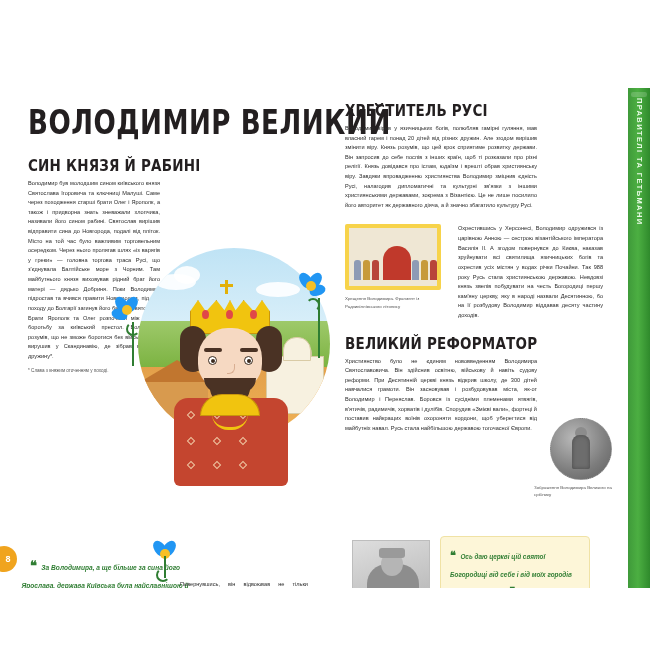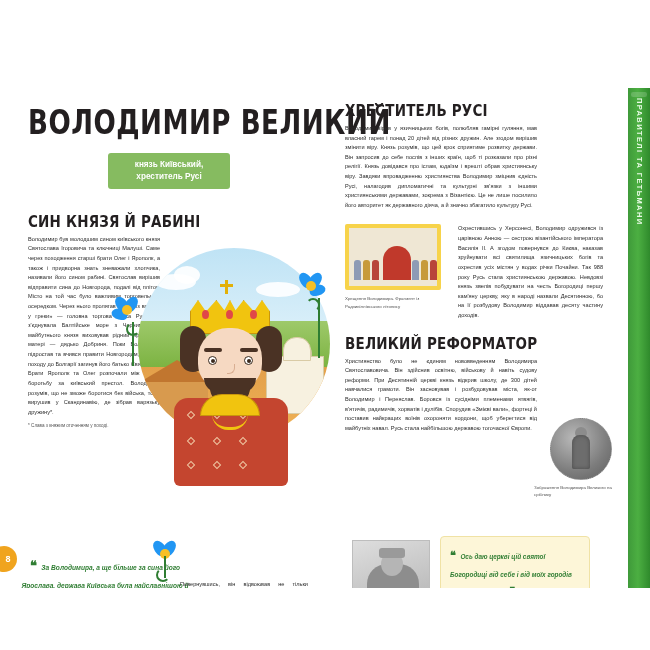--- a/index.html
+++ b/index.html
@@ -252,24 +252,20 @@
 <body>
 
 <div id="page">
 
   <div class="sheet">
 
     <div class="col-left">
 
       <div class="main-title">ВОЛОДИМИР ВЕЛИКИЙ</div>
 
-      <div class="subtitle-badge">
-        <span>князь Київський,</span><br>
-        <span>хреститель Русі</span>
-      </div>
 
       <div class="sec-h mt14" style="margin-top:22px;">СИН КНЯЗЯ Й РАБИНІ</div>
 
       <div class="body-txt narrow mt8">Володимир був молодшим сином київського князя Святослава Ігоровича та ключниці Малуші. Саме через походження старші брати Олег і Ярополк, а також і придворна знать зневажали хлопчика, називали його сином рабині. Святослав вирішив відправити сина до Новгорода, подалі від пліток. Місто на той час було важливим торговельним осередком. Через нього пролягав шлях «із варягів у греки» — головна торгова траса Русі, що з'єднувала Балтійське море з Чорним. Там майбутнього князя виховував рідний брат його матері — дядько Добриня. Поки Володимир підростав та вчився правити Новгородом, під час походу до Болгарії загинув його батько Святослав. Брати Ярополк та Олег розпочали між собою боротьбу за київський престол. Володимир розумів, що не зможе боротися без війська, тому вирушив у Скандинавію, де зібрав варязьку дружину*.</div>
 
       <div class="note">* Слава з княжим оточенням у поході.</div>
     </div>
 
     <div class="hero">
       <div class="hero-circle">

